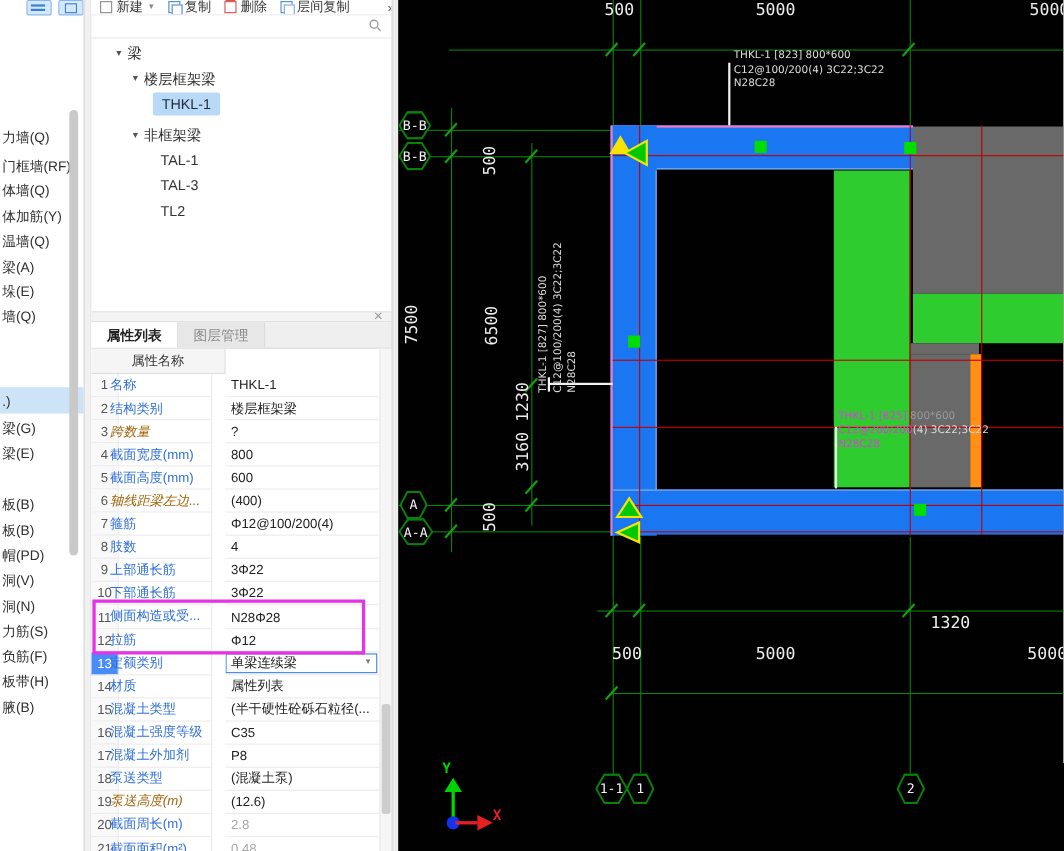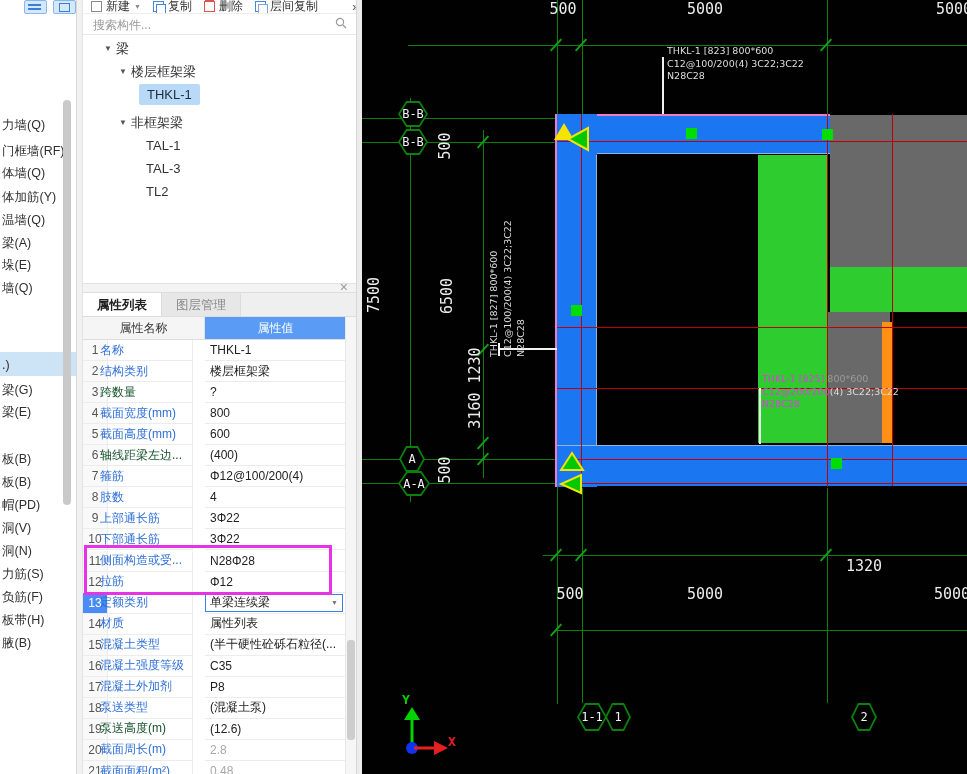--- a/index.html
+++ b/index.html
@@ -44,21 +44,21 @@
   .ptab{padding:4px 14px 0;font-size:12.5px;color:#8a8a8a;background:#e7e7e7;border-right:1px solid #dcdcdc;}
   .ptab.active{background:#fff;color:#222;font-weight:bold;}
   .ptable{position:absolute;left:0;top:317px;width:263px;height:457px;overflow:hidden;}
   .th{position:absolute;top:0;height:23px;box-sizing:border-box;font-size:12px;display:flex;align-items:center;justify-content:center;border-bottom:1px solid #ddd;}
   .th-name{left:0;width:122px;background:#f5f5f5;color:#333;border-right:1px solid #e0e0e0;}
   .th-val{left:122px;width:141px;background:#5a9bf6;color:#fff;}
   .prop-row{position:absolute;left:0;width:263px;height:21px;}
   .pc{position:absolute;top:0;height:21px;border-bottom:1px solid #ececec;box-sizing:border-box;font-size:12px;display:flex;align-items:center;overflow:hidden;white-space:nowrap;}
   .pc-n{left:0;width:25px;justify-content:center;color:#555;border-right:1px solid #ececec;background:#f9f9f9;}
   .pc-name{left:13px;width:97px;padding-left:4px;color:var(--table-label-blue);border-right:1px solid #ececec;}
-  .pc-name.plain{color:#14532d;}
+  .pc-name.plain{color:#a16207;font-style:italic;}
   .pc-val{left:122px;width:141px;padding-left:5px;color:#222;}
   .pc-val.grayv{color:#a9a9a9;}
   .row-sel .pc-n{background:#4a8cf7;color:#fff;}
   .dd{position:absolute;left:0;top:1px;right:3px;bottom:1px;border:1px solid #3d7eeb;background:#fff;display:flex;align-items:center;justify-content:space-between;padding:0 4px;font-size:12px;color:#222;}
   .dd .caret{font-size:7px;color:#777;}
   .magenta-box{position:absolute;left:1px;top:545px;width:248px;height:50px;border:3px solid var(--selection-magenta);box-sizing:border-box;pointer-events:none;}
   .pscroll{position:absolute;right:0;top:317px;width:11px;height:457px;background:#f6f6f6;border-left:1px solid #e8e8e8;box-sizing:border-box;}
   .pscroll .thumb{position:absolute;left:1px;width:8px;top:323px;height:100px;background:#cdcdcd;border-radius:3px;}
   .splitter{position:absolute;left:356px;top:0;width:6px;height:774px;background:#ececec;border-left:1px solid #d8d8d8;}
 
@@ -76,21 +76,21 @@
   .beam{position:absolute;background:var(--beam-blue);box-sizing:border-box;}
   .top-beam{border-top:2px solid var(--beam-selected-pink);border-bottom:1px solid var(--beam-edge-lightblue);}
   .left-beam{border-left:2px solid var(--beam-selected-pink);}
   .bottom-beam{border-top:1px solid var(--beam-edge-lightblue);}
   .hdl{position:absolute;width:11px;height:11px;background:var(--handle-green);}
   .tick{position:absolute;width:16px;height:2px;background:#12a012;transform:translate(-50%,-50%) rotate(-48deg);}
   .dim{position:absolute;font-family:"DejaVu Sans Mono",monospace;font-size:15px;color:#ececec;white-space:nowrap;transform:translateX(-50%);}
   .dim.rot{transform:translate(-50%,-50%) rotate(-90deg);}
   .ann{position:absolute;font-family:"DejaVu Sans",sans-serif;font-size:9.5px;line-height:12.5px;color:#dedede;white-space:nowrap;}
   .ann.rot{transform-origin:0 0;transform:rotate(-90deg);line-height:13.5px;}
-  .hex{position:absolute;margin-left:36px;}
+  .hex{position:absolute;}
   .hex .ho{position:absolute;inset:0;background:var(--grid-green);clip-path:polygon(27% 0,73% 0,100% 50%,73% 100%,27% 100%,0 50%);}
   .hex .hi{position:absolute;inset:2px;background:#010101;clip-path:polygon(27% 0,73% 0,100% 50%,73% 100%,27% 100%,0 50%);}
   .hex .hl{position:absolute;inset:0;display:flex;align-items:center;justify-content:center;color:#f2f2f2;font-family:"DejaVu Sans Mono",monospace;font-size:12px;}
   .ucs-label{position:absolute;font-family:"DejaVu Sans Mono",monospace;font-size:13px;font-weight:bold;}
 </style>
 </head>
 <body>
 
 <div class="app">
 
@@ -141,21 +141,20 @@
             <span>删除</span>
           </div>
           <div class="tb-btn">
             <span class="tbi i-cbf"></span>
             <span>层间复制</span>
           </div>
         </div>
       <span class="tb-more">»</span>
     </div>
     <div class="search">
-      <input type="text" placeholder="搜索构件..." style="">
       <svg width="12" height="12" viewBox="0 0 12 12">
         <circle cx="5" cy="5" r="3.6" fill="none" stroke="#9a9a9a" stroke-width="1.2"></circle>
         <line x1="8" y1="8" x2="11" y2="11" stroke="#9a9a9a" stroke-width="1.2"></line>
       </svg>
     </div>
     <div class="tree" id="treeHost">
         <div class="tree-row" style="left: 21px; top: 4px;"><span class="tree-caret">▼</span><span>梁</span></div>
         <div class="tree-row" style="left: 36px; top: 27px;"><span class="tree-caret">▼</span><span>楼层框架梁</span></div>
         <div class="tree-chip" style="left: 56px; top: 48px;">THKL-1</div>
         <div class="tree-row" style="left: 36px; top: 78px;"><span class="tree-caret">▼</span><span>非框架梁</span></div>
@@ -164,21 +163,20 @@
         <div class="tree-row" style="left: 63px; top: 148px;"><span>TL2</span></div>
       </div>
     <div class="pdivider"></div>
     <span class="pclose">×</span>
     <div class="ptabs">
       <div class="ptab active">属性列表</div>
       <div class="ptab">图层管理</div>
     </div>
     <div class="ptable">
       <div class="th th-name">属性名称</div>
-      <div class="th th-val">属性值</div>
       <div id="propRows">
           <div class="prop-row" style="top: 23px;">
             <div class="pc pc-n">1</div>
             <div class="pc pc-name">名称</div>
             <div class="pc pc-val">THKL-1</div>
           </div>
           <div class="prop-row" style="top: 44.05px;">
             <div class="pc pc-n">2</div>
             <div class="pc pc-name">结构类别</div>
             <div class="pc pc-val">楼层框架梁</div>

